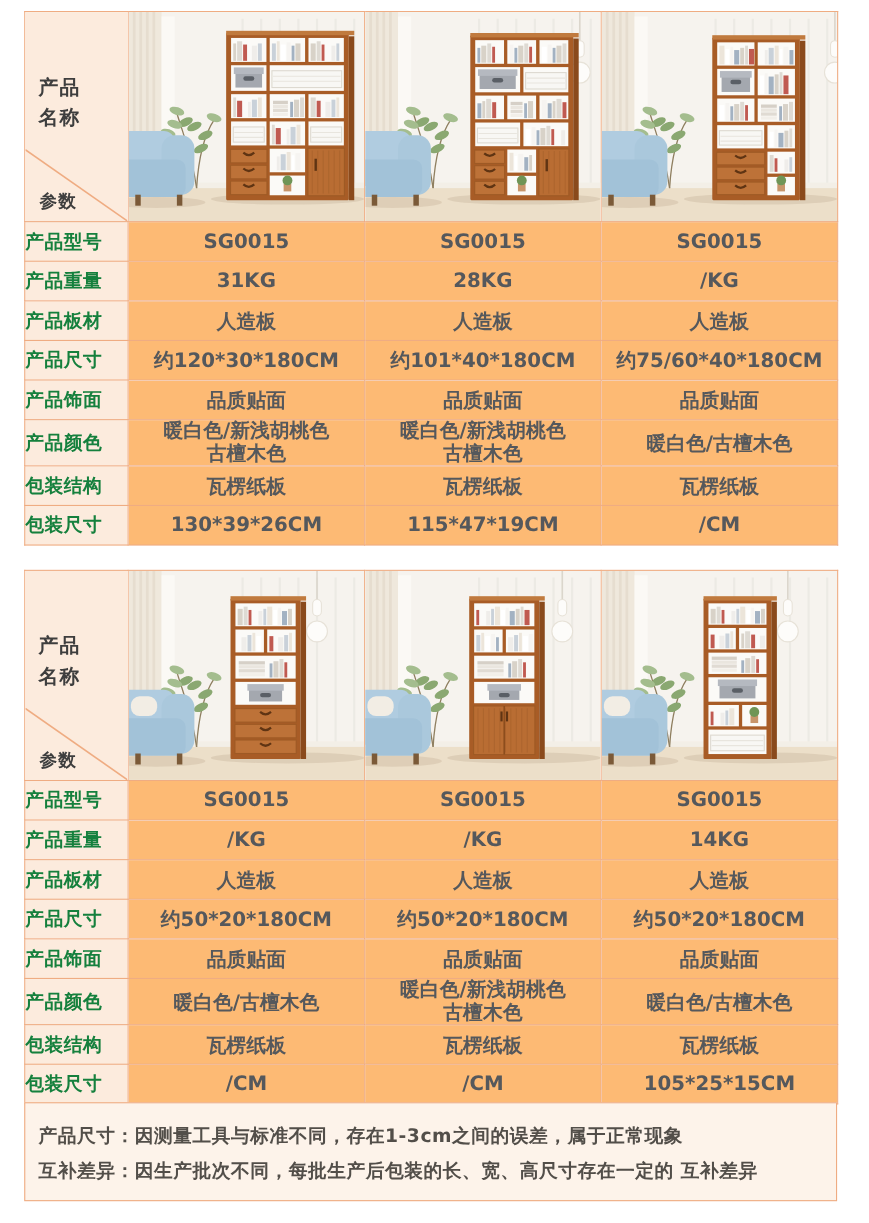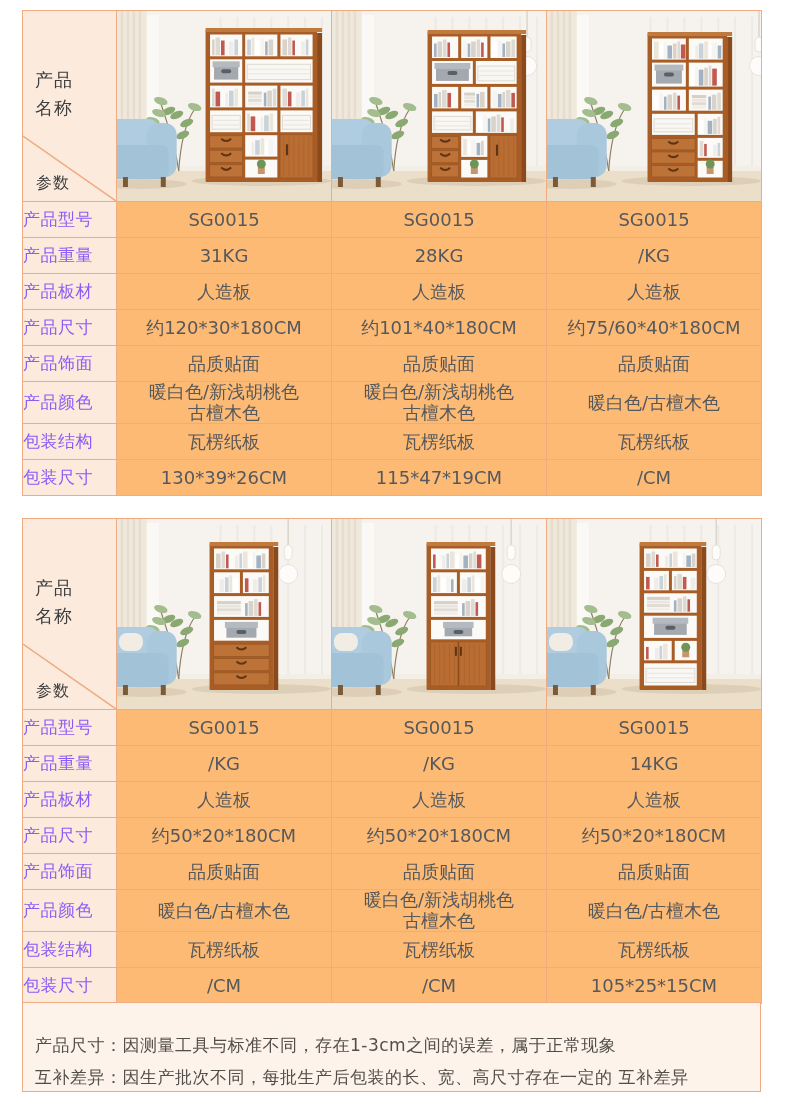--- a/index.html
+++ b/index.html
@@ -1,40 +1,40 @@
 <!DOCTYPE html>
 <html><head>
 <meta charset="utf-8">
 <style>
   html,body{margin:0;padding:0;background:#ffffff;}
   body{width:790px;height:1112px;font-family:"DejaVu Sans","Liberation Sans",sans-serif;}
-  .page{position:relative;width:790px;height:1112px;background:#ffffff;overflow:hidden;}
+  .page{position:relative;width:790px;height:1112px;background:#ffffff;overflow:hidden;font-weight:bold;}
 
   .table-wrap1{position:absolute;top:10px;left:22px;}
   .table-wrap2{position:absolute;top:518px;left:22px;}
 
   table.spec-table{border-collapse:collapse;width:740px;table-layout:fixed;}
   table.spec-table td{border:1px solid #efac82;padding:0;overflow:hidden;}
 
   td.corner-cell{background:#fcebdd;position:relative;height:190px;}
   .diag{position:absolute;left:0;top:0;width:100%;height:100%;}
   .corner-top{position:absolute;top:55px;left:12px;font-size:18px;color:#3e3e3e;
               line-height:1.55;white-space:pre-line;letter-spacing:1px;}
   .corner-bottom{position:absolute;bottom:7px;left:13px;font-size:16px;color:#3e3e3e;letter-spacing:1px;}
 
   td.photo-cell{height:190px;background:#ffffff;}
   svg.scene{display:block;}
 
-  td.label-cell{background:#fcebdd;font-size:17px;color:#8b5cf6;height:35px;
+  td.label-cell{background:#fcebdd;font-size:17px;color:#15803d;height:35px;
                 padding-left:12px;letter-spacing:0.5px;}
   td.value-cell{background:#fdba74;text-align:center;font-size:18px;color:#55585c;height:35px;}
   td.value-cell.two-line{font-size:18px;line-height:1.15;white-space:pre-line;}
 
   .notes-box{position:absolute;left:22px;top:1002px;width:739px;height:90px;box-sizing:border-box;
-             background:#fdf3ea;border:1px solid #efac82;padding:26px 8px 0 12px;}
+             background:#fdf3ea;border:1px solid #efac82;padding:14px 8px 0 12px;}
   .note-line{font-size:17px;color:#524e49;line-height:32px;letter-spacing:0.5px;}
   .note-label{color:#524e49;}
 </style>
 </head>
 <body>
 
 <div class="page">
   <div class="table-wrap1">
       <table class="spec-table">
         <colgroup>

